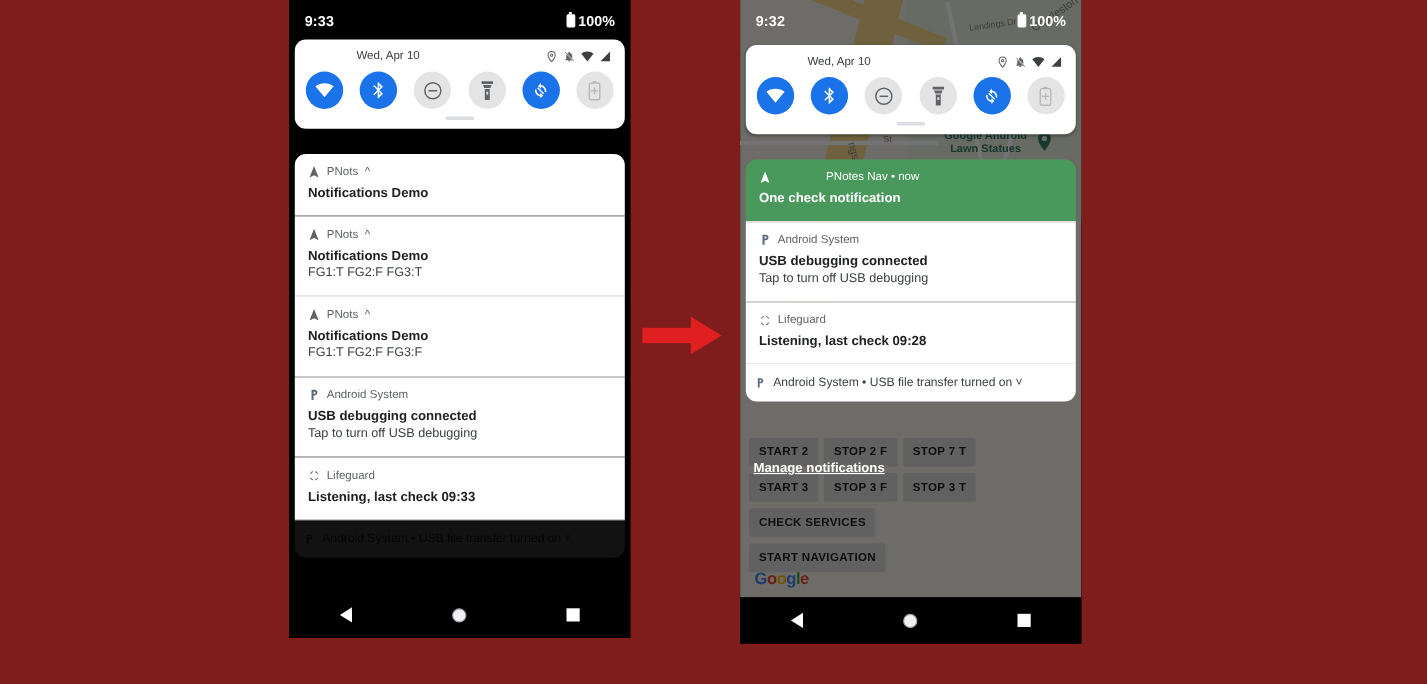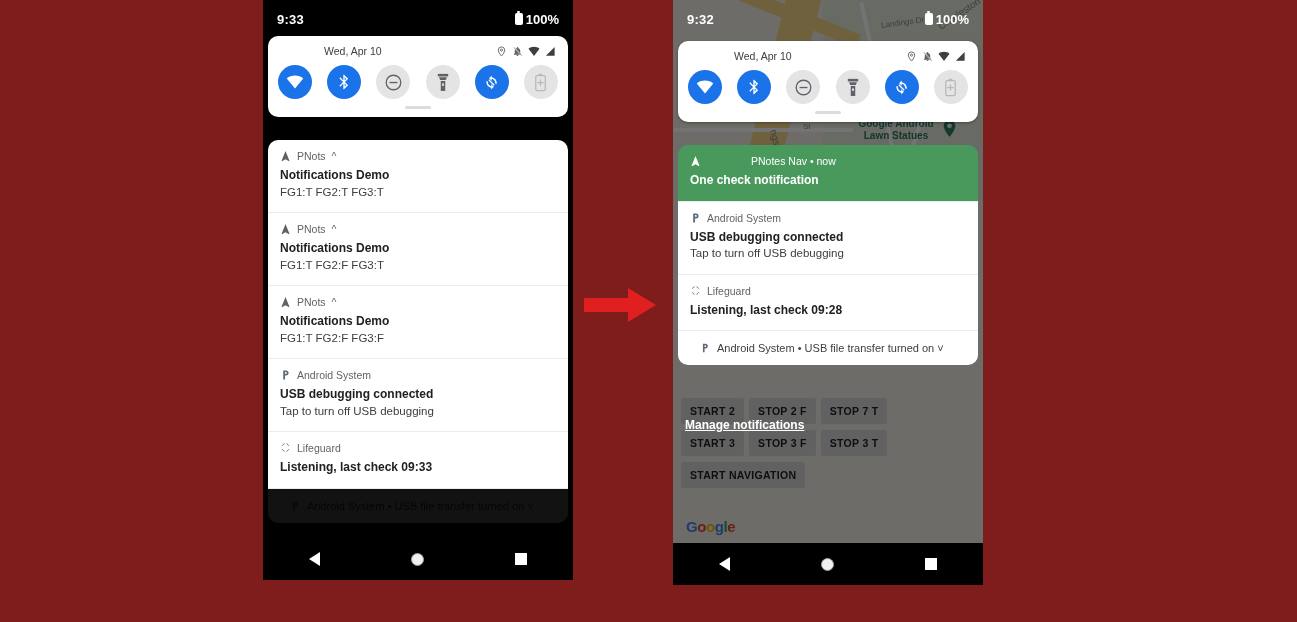--- a/index.html
+++ b/index.html
@@ -53,33 +53,33 @@
   .qs-handle { width: 26px; height: 3px; border-radius: 2px; background: #dadce0; margin: 4px auto 0 auto; }
 
   
   .notif-stack { position: absolute; left: 5px; right: 5px; }
   .notif-card {
     background: #fff; overflow: hidden;
   }
   .notif-card.first { border-radius: 10px 10px 0 0; }
   .notif-sep { height: 1px; background: #ececec; }
 
-  .nhead { display: flex; align-items: flex-start; gap: 6px; padding: 10px 12px 0 12px; }
+  .nhead { display: flex; align-items: flex-end; gap: 6px; padding: 10px 12px 0 12px; }
   .nhead .app { font-size: 10.5px; color: #5f6368; }
   .nbody { padding: 6px 12px 12px 12px; }
   .ntitle { font-size: 12px; font-weight: bold; color: #202124; line-height: 1.3; }
   .ntext  { font-size: 11.5px; color: #3c4043; line-height: 1.35; margin-top: 1px; }
 
   
   .notif-card.green { background: #4a995c; }
   .notif-card.green .nhead .app { color: #fff; margin-left: 44px; }
   .notif-card.green .ntitle { color: #fff; }
 
   
-  .notif-summary { display: flex; align-items: center; gap: 7px; padding: 11px 22px; background: #fff; }
+  .notif-summary { display: flex; align-items: center; gap: 7px; padding: 11px 8px; background: #fff; }
   .notif-summary .stext { font-size: 11px; color: #3c4043; }
   .notif-summary.faded { opacity: .07; }
   .dot-holder { width: 10px; display: flex; align-items: center; justify-content: center; }
 
   
   .scrim { position: absolute; left: 0; right: 0; background: rgba(0,0,0,.62); }
   .navbar {
     position: absolute; left: 0; right: 0; bottom: 0; height: 42px; background: #000;
     display: flex; align-items: center; justify-content: space-around;
   }
@@ -204,21 +204,20 @@
           <div class="notif-card first">  
             <div class="nhead">
               <svg width="11" height="12" viewBox="0 0 24 24">
                 <path fill="#5f6368" d="M12 1 3.4 22.6l.8.8L12 19l7.8 4.4.8-.8z"></path>
               </svg>    
               <span class="app">PNots</span>
               <span class="app">^</span>  
             </div>  
             <div class="nbody">    
               <div class="ntitle">Notifications Demo</div>
-              <div class="ntext">FG1:T FG2:T FG3:T</div>  
             </div>
           </div>
           <div class="notif-sep"></div>
           <div class="notif-card ">  
             <div class="nhead">
               <svg width="11" height="12" viewBox="0 0 24 24">
                 <path fill="#5f6368" d="M12 1 3.4 22.6l.8.8L12 19l7.8 4.4.8-.8z"></path>
               </svg>    
               <span class="app">PNots</span>
               <span class="app">^</span>  
@@ -327,20 +326,23 @@
               <div class="app-btn">START 2</div>
               <div class="app-btn">STOP 2 F</div>
               <div class="app-btn">STOP 7 T</div>
             </div>
             <div class="btn-row">
               <div class="app-btn">START 3</div>
               <div class="app-btn">STOP 3 F</div>
               <div class="app-btn">STOP 3 T</div>
             </div>
             <div class="btn-row">
+              <div class="app-btn">CHECK SERVICES</div>
+            </div>
+            <div class="btn-row">
               <div class="app-btn">START NAVIGATION</div>
             </div>
           </div>
       </div>
 
       <div class="dimmer"></div>
 
       <div class="statusbar">
         <div class="clock">9:32</div>
         <div class="right">

